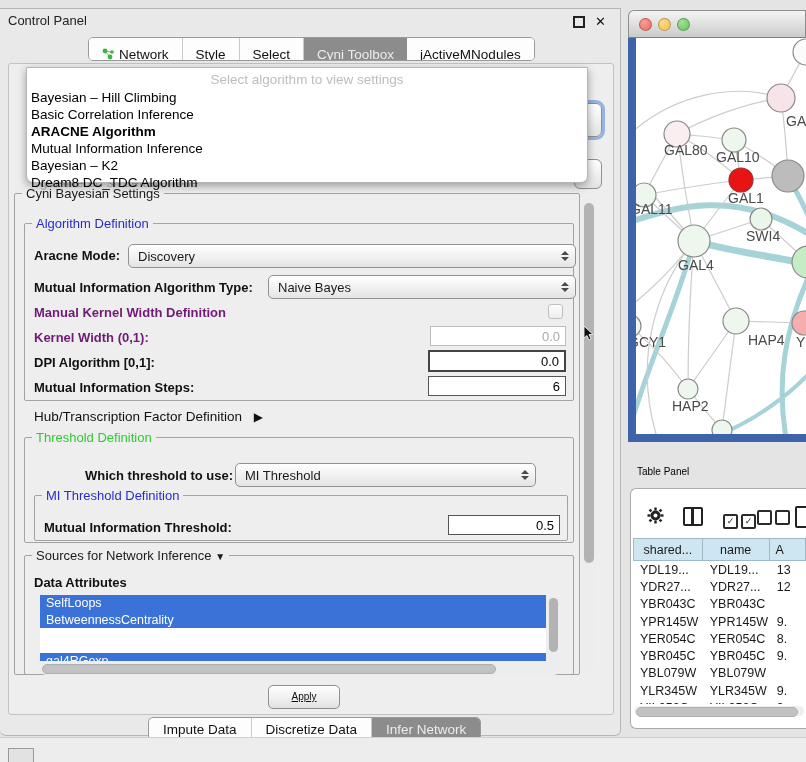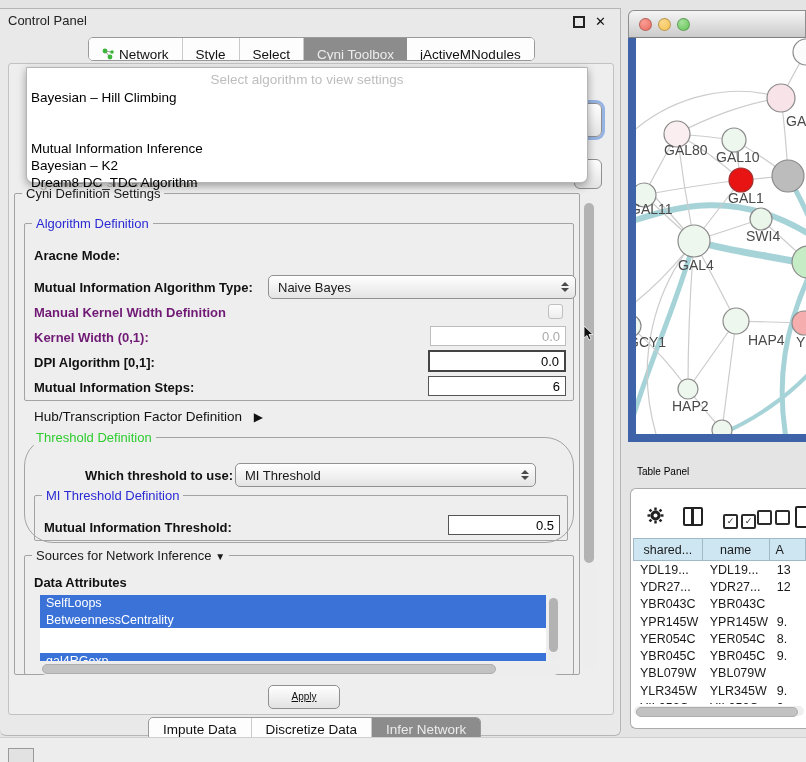--- a/index.html
+++ b/index.html
@@ -160,37 +160,46 @@
 
     <div id="cp-body" class="abs"></div>
 
     <div id="sliver-focus" class="abs combo-sliver"></div>
     <div id="sliver-plain" class="abs combo-sliver"></div>
     <div id="behind-combo-text" class="abs">gal-filtered sif default node</div>
 
     <div id="algo-popup" class="abs">
       <div id="algo-placeholder" class="abs">Select algorithm to view settings</div>
       <div class="abs algo-item" style="top:21px;">Bayesian – Hill Climbing</div>
+      <div class="abs algo-item" style="top:38px;">Basic Correlation Inference</div>
+      <div class="abs algo-item bold" style="top:55px;">ARACNE Algorithm</div>
       <div class="abs algo-item" style="top:72px;">Mutual Information Inference</div>
       <div class="abs algo-item" style="top:89px;">Bayesian – K2</div>
       <div class="abs algo-item" style="top:106px;">Dream8 DC_TDC Algorithm</div>
     </div>
 
     <div class="abs gbox" style="left:14px;top:184px;width:564px;height:480px;">
-      <span class="gbox-label">Cyni Definition Settings</span>
+      <span class="gbox-label">Cyni Bayesian Settings</span>
     </div>
 
     <div class="abs vtrack" style="left:583px;top:188px;width:12px;height:474px;">
       <div class="vthumb" style="position:absolute;left:1px;top:6px;width:10px;height:360px;"></div>
     </div>
 
     <div class="abs gbox" style="left:24px;top:214px;width:548px;height:176px;">
       <span class="gbox-label" style="color:#2a2ad4;">Algorithm Definition</span>
     </div>
     <div class="abs lbl" style="left:34px;top:239px;">Aracne Mode:</div>
+    <div class="abs combo" style="left:128px;top:235px;width:437px;">
+      <span class="val">Discovery</span>
+      <span class="spin">
+          <i class="up"></i>
+          <i class="dn"></i>
+        </span>
+    </div>
     <div class="abs lbl" style="left:34px;top:271px;">Mutual Information Algorithm Type:</div>
     <div class="abs combo" style="left:268px;top:266px;width:297px;">
       <span class="val">Naive Bayes</span>
       <span class="spin">
           <i class="up"></i>
           <i class="dn"></i>
         </span>
     </div>
     <div class="abs lbl dis" style="left:34px;top:296px;">Manual Kernel Width Definition</div>
     <div class="abs checkbox" style="left:548px;top:295px;"></div>
@@ -200,21 +209,21 @@
     <div class="abs lbl" style="left:34px;top:346px;">DPI Algorithm [0,1]:</div>
     <input class="abs field" style="left: 428px; top: 341px; width: 138px; height: 22px; border-width: 2px; border-color: rgb(68, 68, 68);" readonly="" value="0.0">
     <div class="abs lbl" style="left:34px;top:371px;">Mutual Information Steps:</div>
     <input class="abs field" style="left: 428px; top: 367px; width: 138px;" readonly="" value="6">
 
     <div class="abs" style="left:34px;top:400px;font-size:13.5px;color:#111;">
       <span>Hub/Transcription Factor Definition</span>
       <span style="margin-left:8px;font-size:12px;">▶</span>
     </div>
 
-    <div class="abs gbox" style="left:24px;top:428px;width:548px;height:104px;border-radius:29px;">
+    <div class="abs gbox" style="left:24px;top:428px;width:548px;height:104px;">
       <span class="gbox-label" style="color:#2ecc2e;">Threshold Definition</span>
     </div>
     <div class="abs lbl" style="left:85px;top:459px;">Which threshold to use:</div>
     <div class="abs combo" style="left:235px;top:454px;width:290px;">
       <span class="val">MI Threshold</span>
       <span class="spin">
           <i class="up"></i>
           <i class="dn"></i>
         </span>
     </div>

